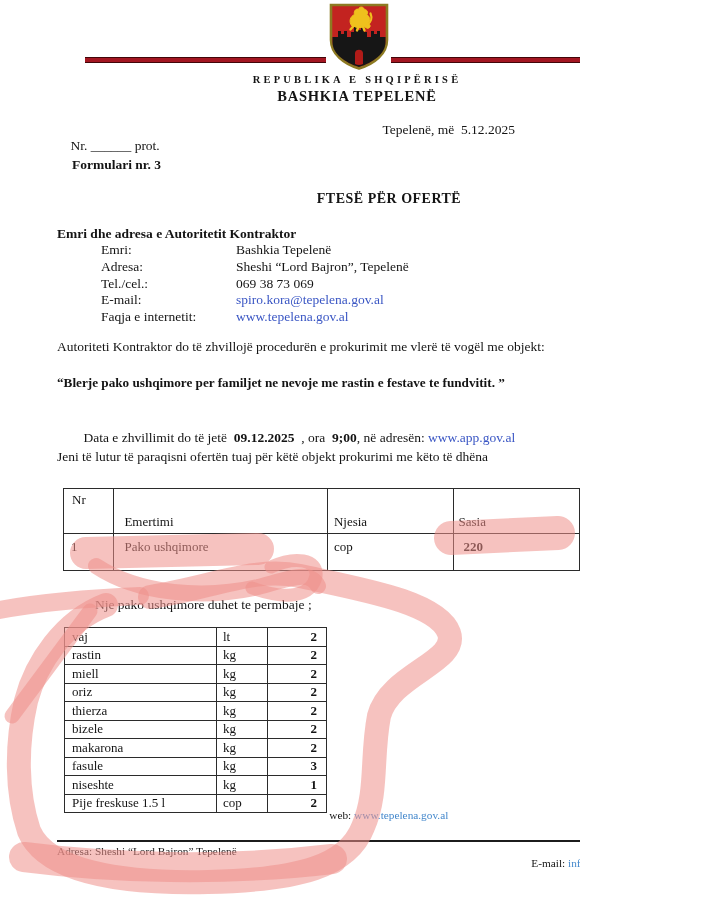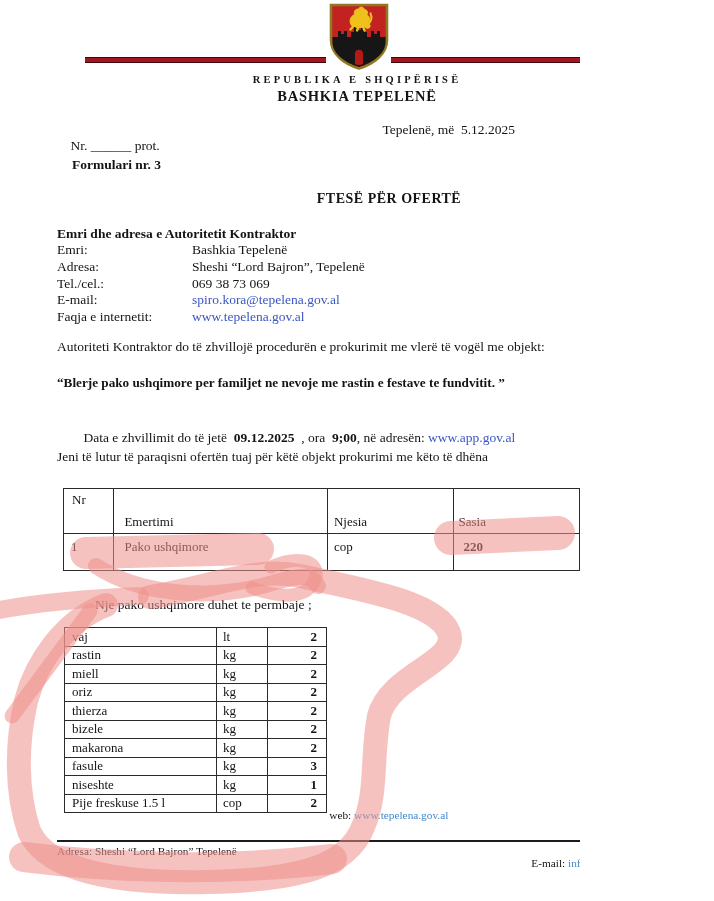--- a/index.html
+++ b/index.html
@@ -9,21 +9,21 @@
   .b{font-weight:bold;}
   .pre{white-space:pre;text-align:right;}
   .center{left:0;width:714px;text-align:center;}
   .fs{font-size:13.5px;}
   .link{color:#3a56c4;text-decoration:none;cursor:pointer;}
   .flink{color:#4488cc;text-decoration:none;cursor:pointer;}
 
   .band{height:6px;background:linear-gradient(#42060a 0 18%,#a31621 18% 82%,#42060a 82% 100%);}
 
   .contact-row{display:flex;line-height:16.8px;font-size:13.5px;}
-  .contact-label{width:135px;flex:0 0 135px;}
+  .contact-label{width:135px;flex:0 0 135px;margin-left:44px;}
 
   table{border-collapse:collapse;}
   .t1{font-size:13px;}
   .t1 td{border:1px solid #2b2b2b;}
   .t1 .hdr{vertical-align:middle;padding:22px 0 0 10px;}
   .t1 .hdr-nr{vertical-align:top;padding:3px 0 0 8px;}
   .t1 .dat{vertical-align:top;padding:5px 0 0 10px;}
 
   .t2{font-size:13px;border:1.5px solid #2b2b2b;}
   .t2 td{border:1px solid #2b2b2b;height:17.5px;padding:0;}

